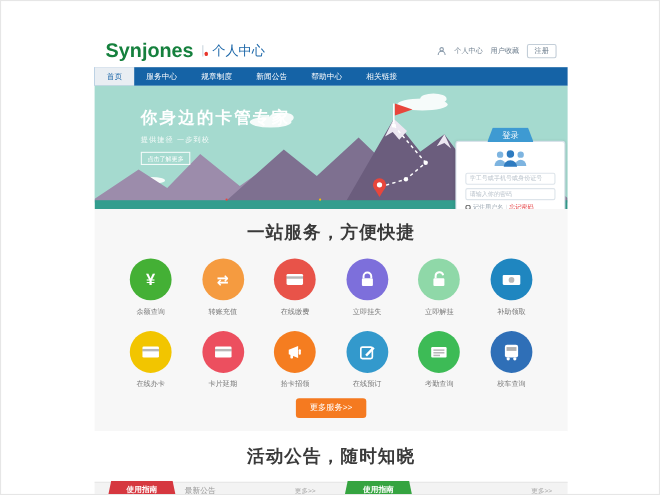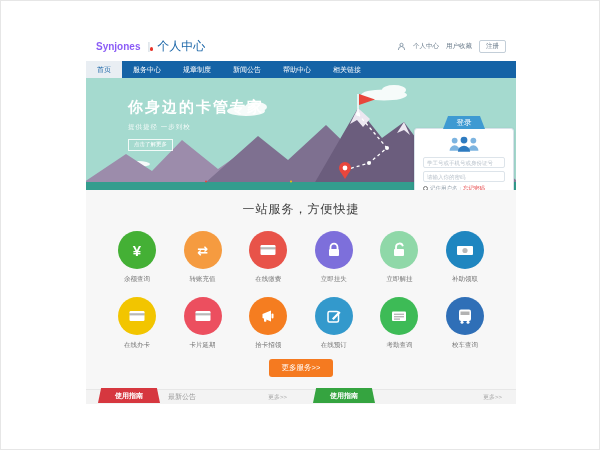--- a/index.html
+++ b/index.html
@@ -2,21 +2,21 @@
 <html><head>
 <meta charset="utf-8">
 <style>
   * { margin:0; padding:0; box-sizing:border-box; }
   html,body { width:600px; height:450px; background:#fff; font-family:"Liberation Sans","DejaVu Sans",sans-serif; }
   .canvas { position:relative; width:600px; height:450px; background:#fff; border:1px solid #e6e6e6; overflow:hidden; }
   .page { position:absolute; left:85px; top:30px; width:430px; background:#fff; }
 
   
   .hdr { position:relative; height:30px; display:flex; align-items:center; padding:0 10px; background:#fff; }
-  .logo { position:relative; font-size:10px; font-weight:bold; color:#8b5cf6; letter-spacing:0; cursor:pointer; }
+  .logo { position:relative; font-size:18px; font-weight:bold; color:#15803d; letter-spacing:0; cursor:pointer; }
   .logo .dot { position:absolute; left:9.5px; top:1px; width:3.5px; height:3.5px; background:#e8342a; border-radius:50%; }
   .hdr .sep { color:#c9d4dd; margin:0 7px; font-size:11px; }
   .hdr .site { font-size:12px; color:#1b66a8; }
   .hdr .right { margin-left:auto; display:flex; align-items:center; gap:7px; }
   .hdr .ulink { font-size:6.5px; color:#6b7c8c; cursor:pointer; }
   .hdr .reg { font-size:6.5px; color:#6b7c8c; border:1px solid #c3ced8; border-radius:2px; padding:1px 6px; background:#fff; cursor:pointer; }
 
   
   .nav { display:flex; align-items:stretch; height:17px; background:#1563a6; }
   .nav .item { display:flex; align-items:center; padding:0 11px; font-size:7px; color:#fff; cursor:pointer; }
@@ -35,21 +35,21 @@
   .login .tab { position:absolute; left:50%; top:-13px; transform:translateX(-50%); width:42px; height:13px; background:#3e9ad2; color:#fff; font-size:7.5px; display:flex; align-items:center; justify-content:center; clip-path:polygon(12% 0,88% 0,100% 100%,0 100%); border-radius:4px 4px 0 0; cursor:pointer; }
   .login .users { display:flex; justify-content:center; margin:2px 0 3px; }
   .login input { display:block; width:100%; height:11px; margin-bottom:3px; border:1px solid #dde4ea; border-radius:2px; font-size:5.5px; padding:0 3px; color:#555; background:#fff; }
   .login input::placeholder { color:#b9c2cb; }
   .login .remember { display:flex; align-items:center; gap:2px; font-size:5.5px; color:#9aa6b1; margin-bottom:3px; }
   .login .remember input { width:5px; height:5px; margin:0; }
   .login .forgot { color:#e4393c; cursor:pointer; }
 
   
   .services { background:#f7f7f7; padding:11px 20px 12px; }
-  .sec-title { text-align:center; font-size:12px; font-weight:normal; color:#3a3a3a; letter-spacing:1px; }
+  .sec-title { text-align:center; font-size:16px; font-weight:bold; color:#3a3a3a; letter-spacing:1px; }
   .grid { display:flex; justify-content:space-between; margin-top:13px; }
   .svc { width:62px; display:flex; flex-direction:column; align-items:center; cursor:pointer; }
   .circle { width:38px; height:38px; border-radius:50%; display:flex; align-items:center; justify-content:center; color:#fff; }
   .circle .glyph { font-size:15px; font-weight:bold; color:#fff; line-height:1; }
   .svc-label { margin-top:6px; font-size:6.5px; color:#777; }
   .more-wrap { text-align:center; margin-top:6px; }
   .more-btn { display:inline-block; border:none; color:#fff; font-size:7.5px; padding:4px 13px; border-radius:3px; cursor:pointer; }
 
   
   .announce { background:#fff; padding:13px 0 12px; }
@@ -278,20 +278,23 @@
               </svg>
         </div>
         <div class="svc-label">校车查询</div>
       </div>
     </div>
     <div class="more-wrap">
       <button class="more-btn" style="background-color: rgb(245, 122, 32);">更多服务&gt;&gt;</button>
     </div>
   </div>
 
+  <div class="announce">
+    <div class="sec-title">活动公告，随时知晓</div>
+  </div>
   <div class="bottom-bar">
     <div class="panel left">
       <div class="ribbon" style="background-color: rgb(214, 55, 63);">使用指南</div>
       <span class="tab2">最新公告</span>
       <span class="more">更多&gt;&gt;</span>
     </div>
     <div class="panel right">
       <div class="ribbon" style="background-color: rgb(53, 164, 64);">使用指南</div>
       <span class="more">更多&gt;&gt;</span>
     </div>

